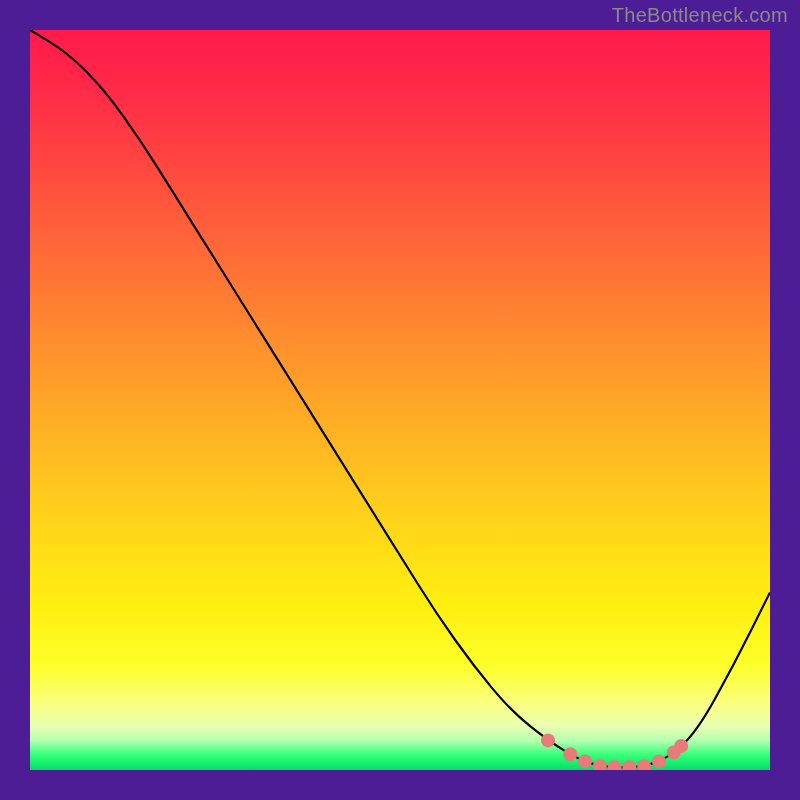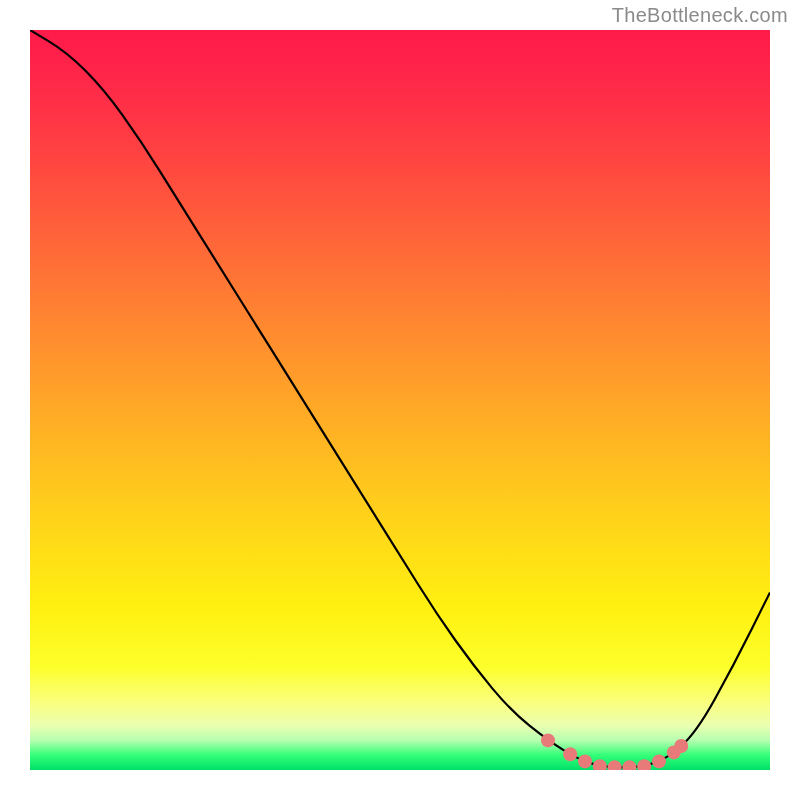--- a/index.html
+++ b/index.html
@@ -7,21 +7,21 @@
     padding: 0;
     background: #000;
     width: 800px;
     height: 800px;
     overflow: hidden;
   }
   .frame {
     position: relative;
     width: 800px;
     height: 800px;
-    background: #ffffff;
+    background: #4c1d95;
   }
   .plot {
     position: absolute;
     left: 30px;
     top: 30px;
     width: 740px;
     height: 740px;
     overflow: hidden;
   }
   .gradient {

